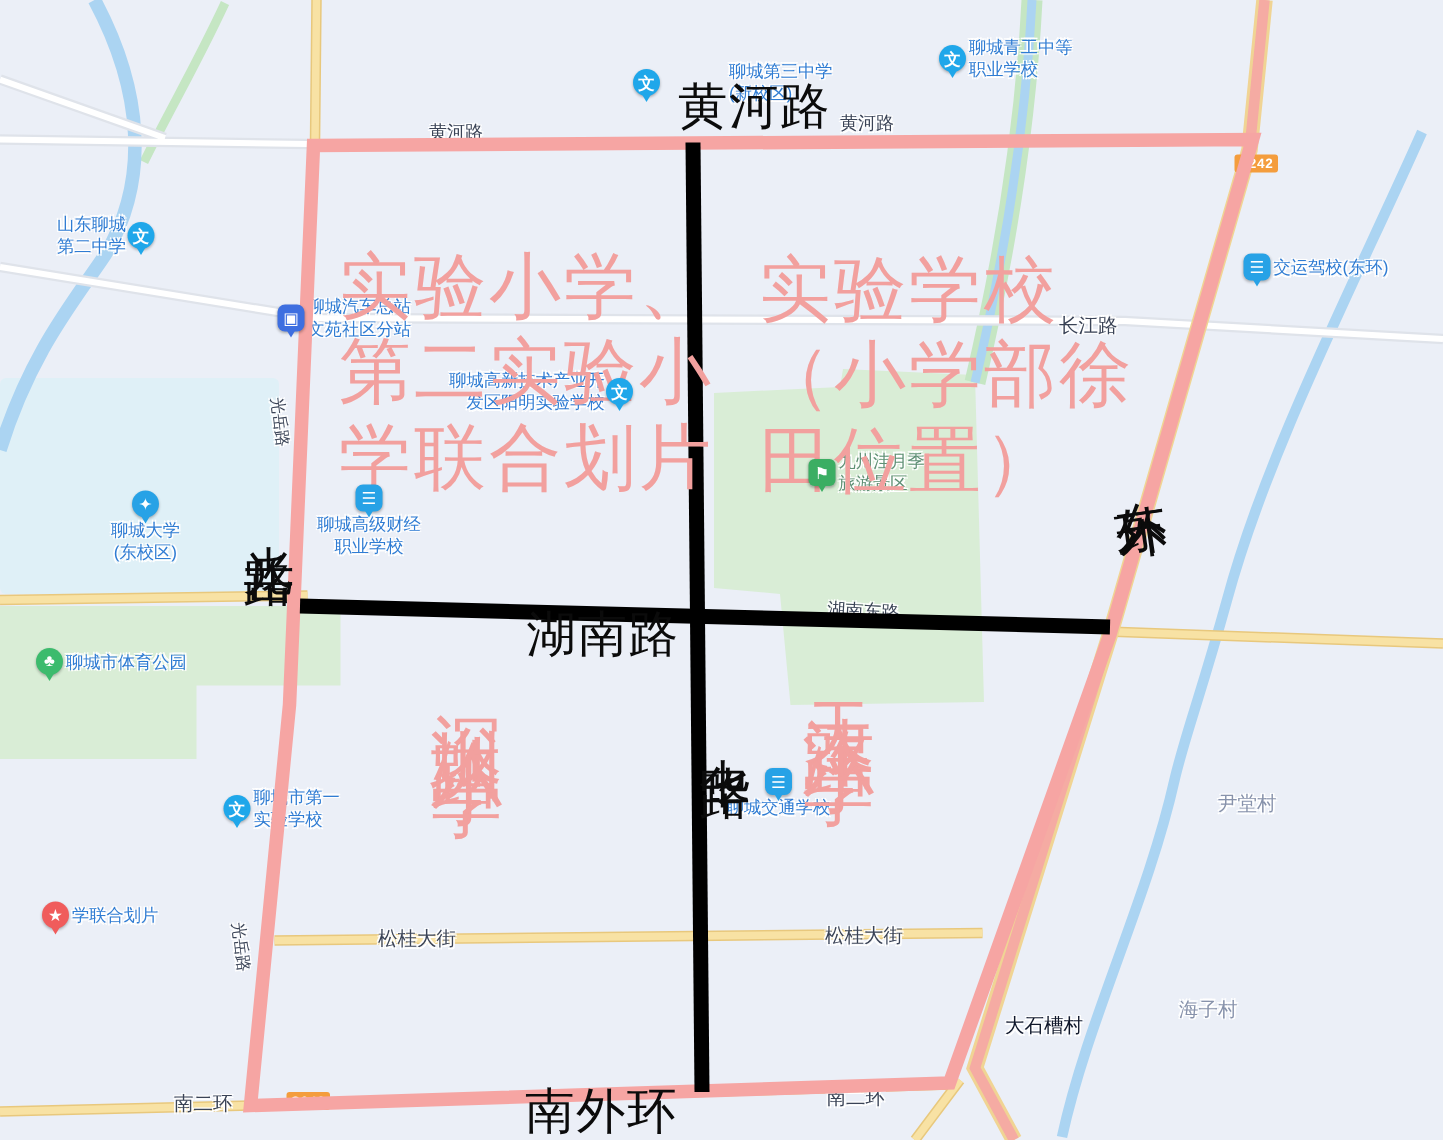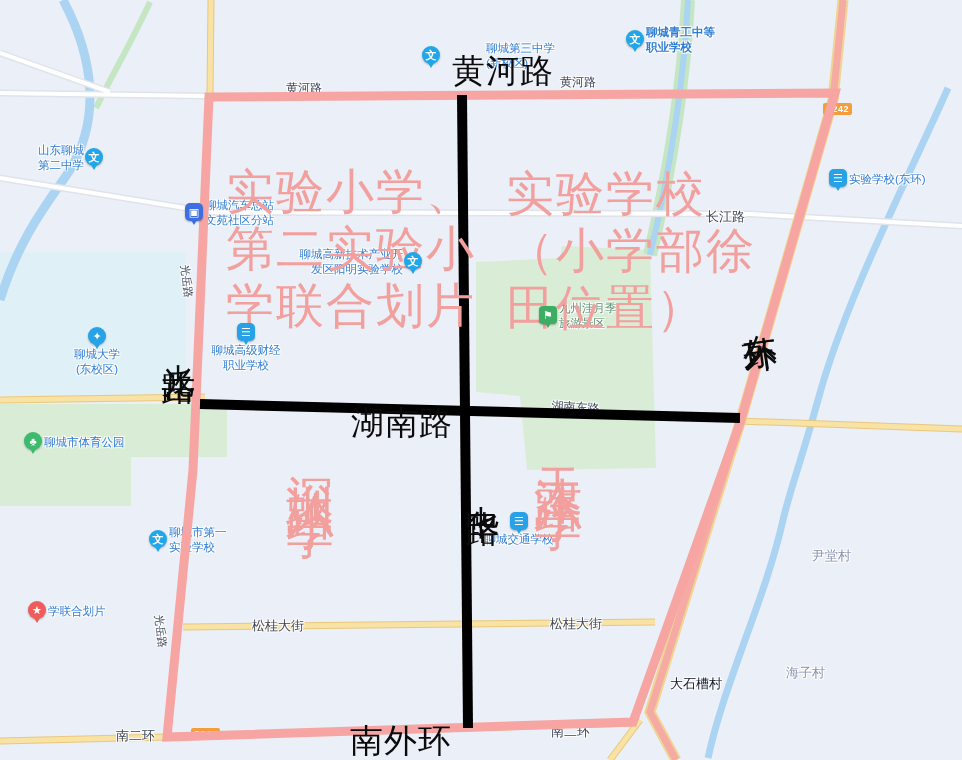--- a/index.html
+++ b/index.html
@@ -96,35 +96,35 @@
       <div class="mlabel" style="left: 286px; top: 80px; font-size: 12px;">黄河路</div>
       <div class="mlabel" style="left: 560px; top: 74px; font-size: 12px;">黄河路</div>
       <div class="mlabel" style="left: 706px; top: 208px; font-size: 13px;">长江路</div>
       <div class="mlabel" style="left: 252px; top: 617px; font-size: 13px;">松桂大街</div>
       <div class="mlabel" style="left: 550px; top: 615px; font-size: 13px;">松桂大街</div>
       <div class="mlabel" style="left: 116px; top: 727px; font-size: 13px;">南二环</div>
       <div class="mlabel" style="left: 551px; top: 723px; font-size: 13px;">南二环</div>
       <div class="mlabel" style="left: 552px; top: 398px; font-size: 12px; transform: rotate(3deg); transform-origin: left top;">湖南东路</div>
       <div class="mlabel" style="left: 192px; top: 264px; font-size: 11px; transform: rotate(83deg); transform-origin: left top;">光岳路</div>
       <div class="mlabel" style="left: 166px; top: 614px; font-size: 11px; transform: rotate(83deg); transform-origin: left top;">光岳路</div>
-      <div class="mlabel" style="left: 812px; top: 547px; font-size: 13px; color: rgb(135, 146, 171); text-align: right;">尹堂村</div>
+      <div class="mlabel" style="left: 812px; top: 527px; font-size: 13px; color: rgb(135, 146, 171); text-align: right;">尹堂村</div>
       <div class="mlabel" style="left: 786px; top: 664px; font-size: 13px; color: rgb(135, 146, 171);">海子村</div>
       <div class="mlabel" style="left: 670px; top: 675px; font-size: 13px; color: #0f172a;">大石槽村</div>
       <div class="badge" style="left: 823px; top: 103px;">S242</div>
       <div class="badge" style="left: 191px; top: 728px;">S242</div>
     </div>
   <div class="layer" id="poi-layer">
       <span class="poi-icon ic-school" style="left: 85px; top: 148px;">文</span>
       <div class="poi-label rightalign" style="right: 878px; top: 143px;">山东聊城<br>第二中学</div>
       <span class="poi-icon ic-school" style="left: 422px; top: 46px;">文</span>
       <div class="poi-label" style="left: 442px; top: 41px; margin-left: 44px;">聊城第三中学<br>(新校区)</div>
       <span class="poi-icon ic-school" style="left: 626px; top: 30px;">文</span>
-      <div class="poi-label" style="left: 646px; top: 25px; font-weight: bold;">聊城青工中等<br>职业学校</div>
+      <div class="poi-label" style="left: 646px; top: 25px;">聊城青工中等<br>职业学校</div>
       <span class="poi-icon ic-drive" style="left: 829px; top: 169px;">☰</span>
-      <div class="poi-label" style="left: 849px; top: 172px;">实验学校(东环)</div>
+      <div class="poi-label" style="left: 849px; top: 172px;">交运驾校(东环)</div>
       <span class="poi-icon ic-bus" style="left: 185px; top: 203px;">▣</span>
       <div class="poi-label" style="left: 205px; top: 198px;">聊城汽车总站<br>文苑社区分站</div>
       <span class="poi-icon ic-school" style="left: 404px; top: 252px;">文</span>
       <div class="poi-label rightalign" style="right: 559px; top: 247px;">聊城高新技术产业开<br>发区阳明实验学校</div>
       <span class="poi-icon ic-univ" style="left: 88px; top: 327px;">✦</span>
       <div class="poi-label center" style="left: 17px; width: 160px; top: 347px;">聊城大学<br>(东校区)</div>
       <span class="poi-icon ic-drive" style="left: 237px; top: 323px;">☰</span>
       <div class="poi-label center" style="left: 166px; width: 160px; top: 343px;">聊城高级财经<br>职业学校</div>
       <span class="poi-icon ic-park" style="left: 24px; top: 432px;">♣</span>
       <div class="poi-label" style="left: 44px; top: 435px;">聊城市体育公园</div>

